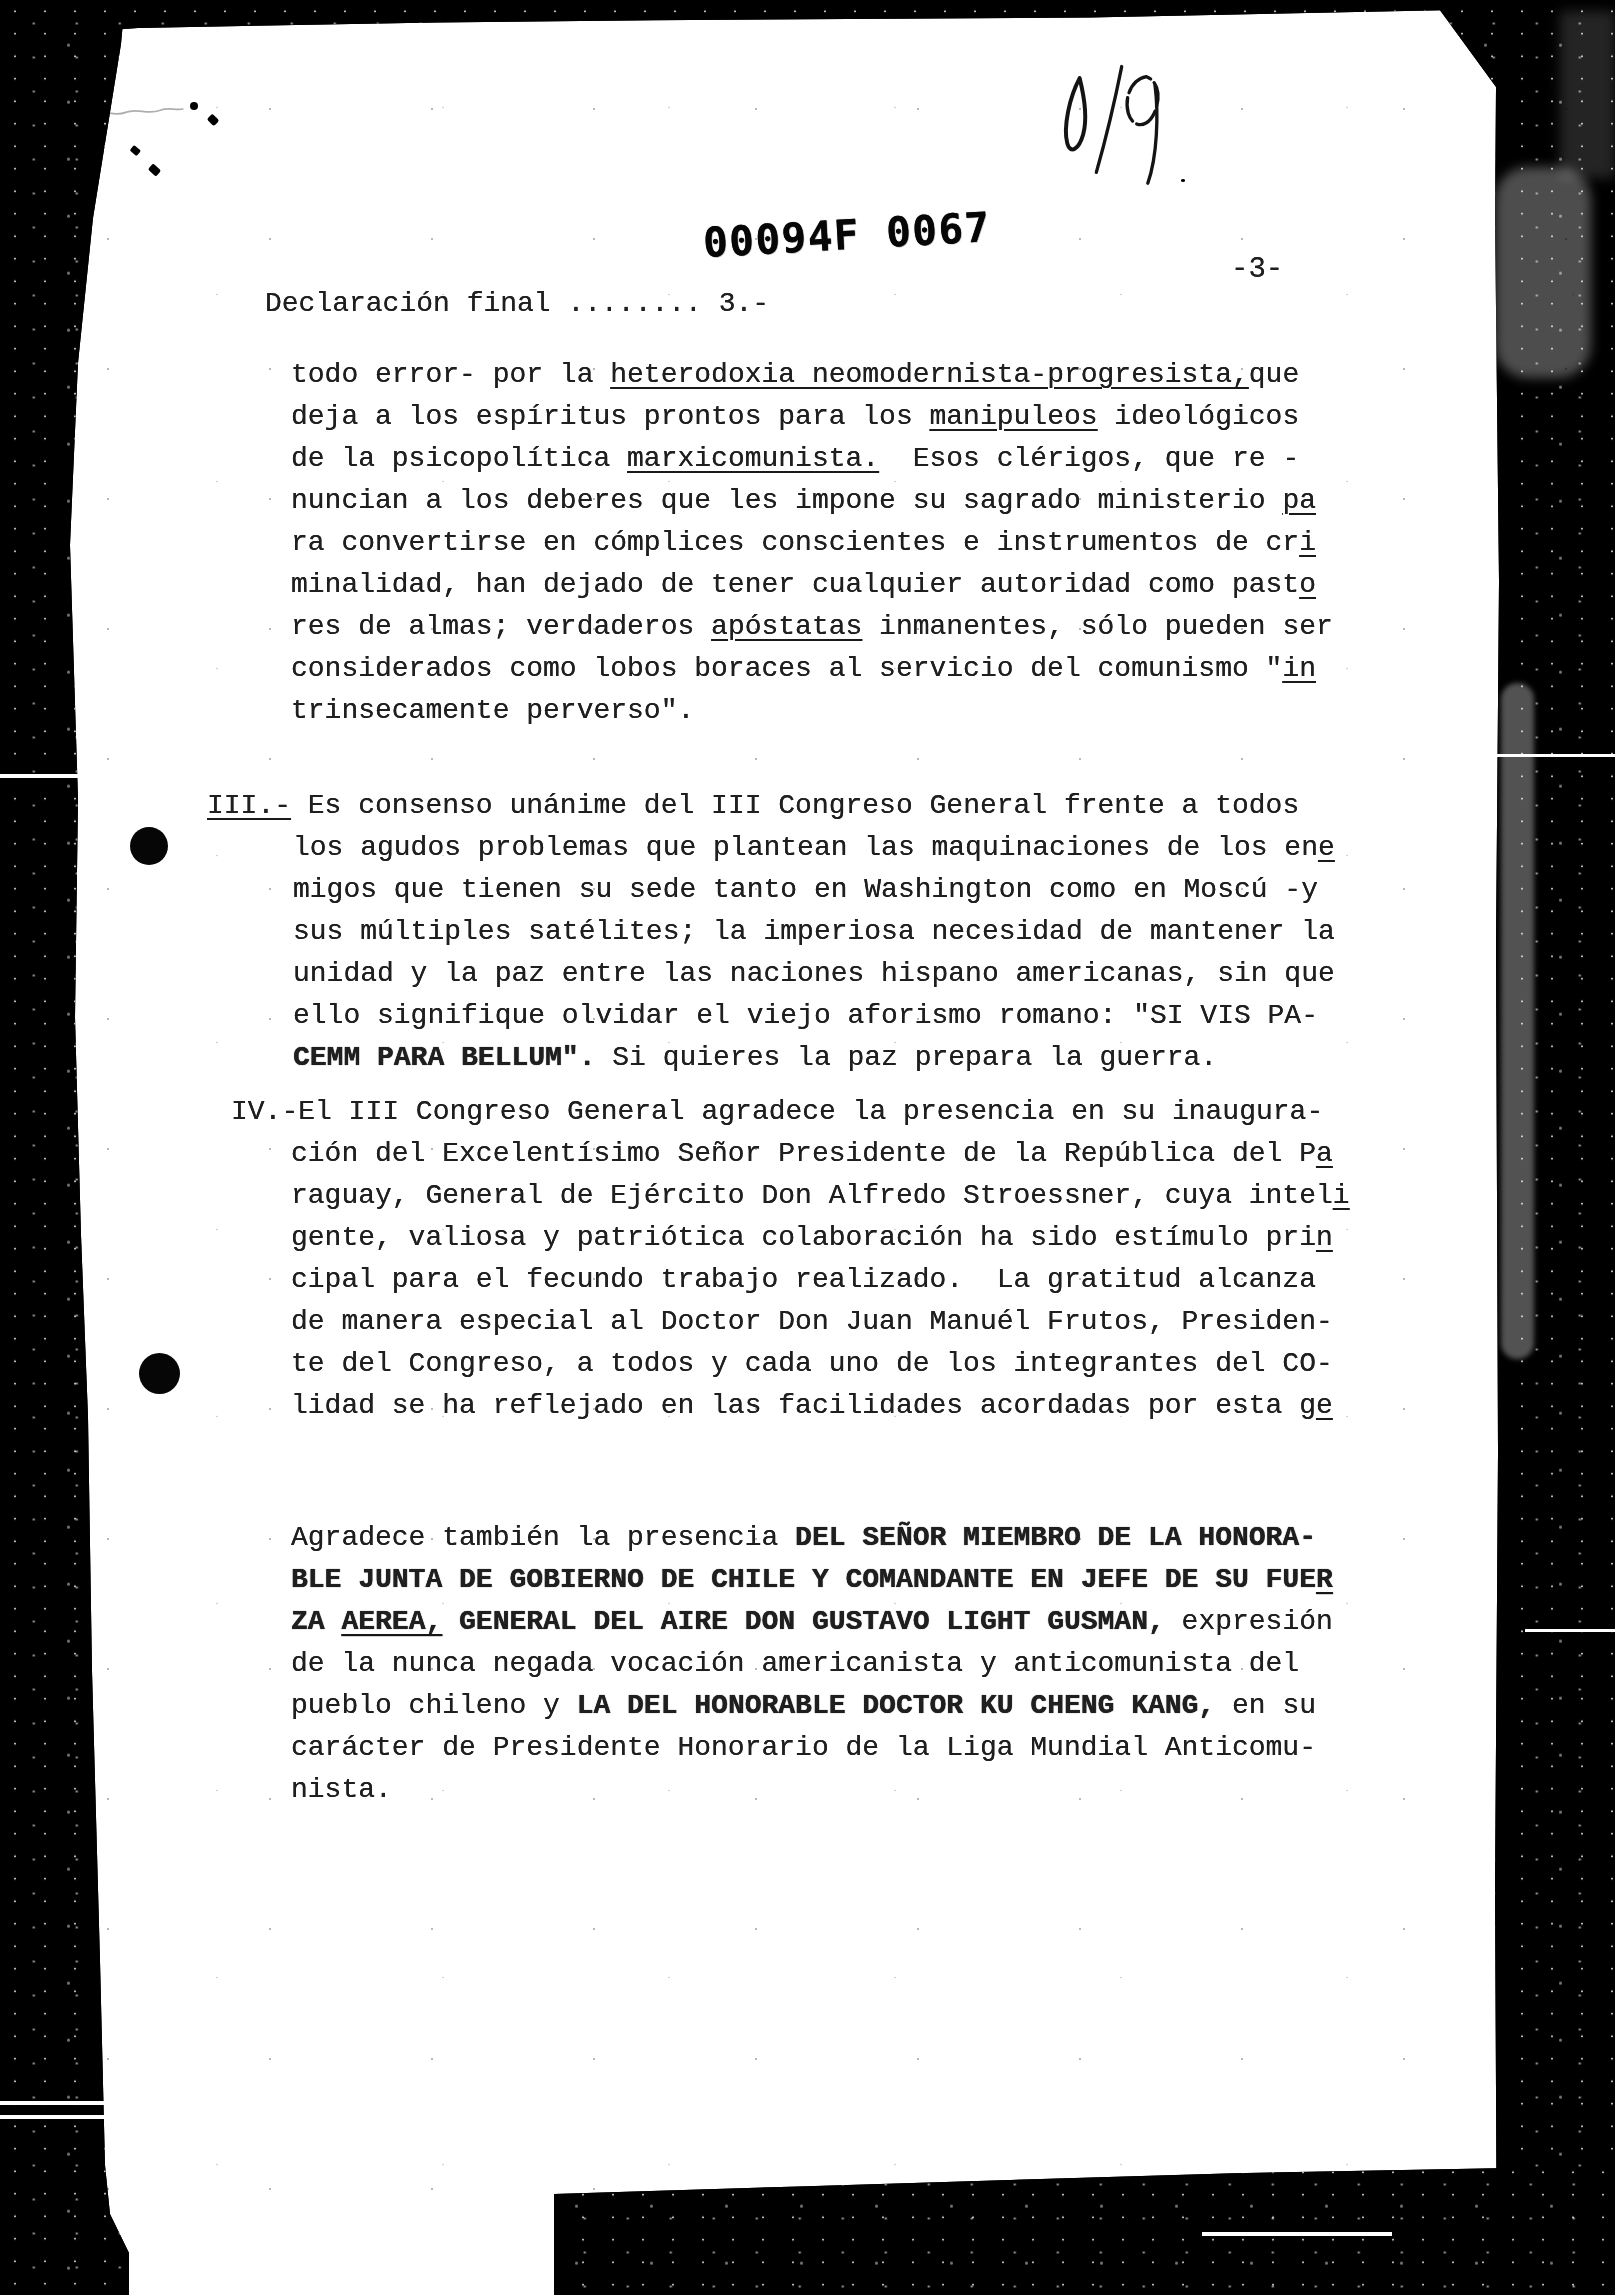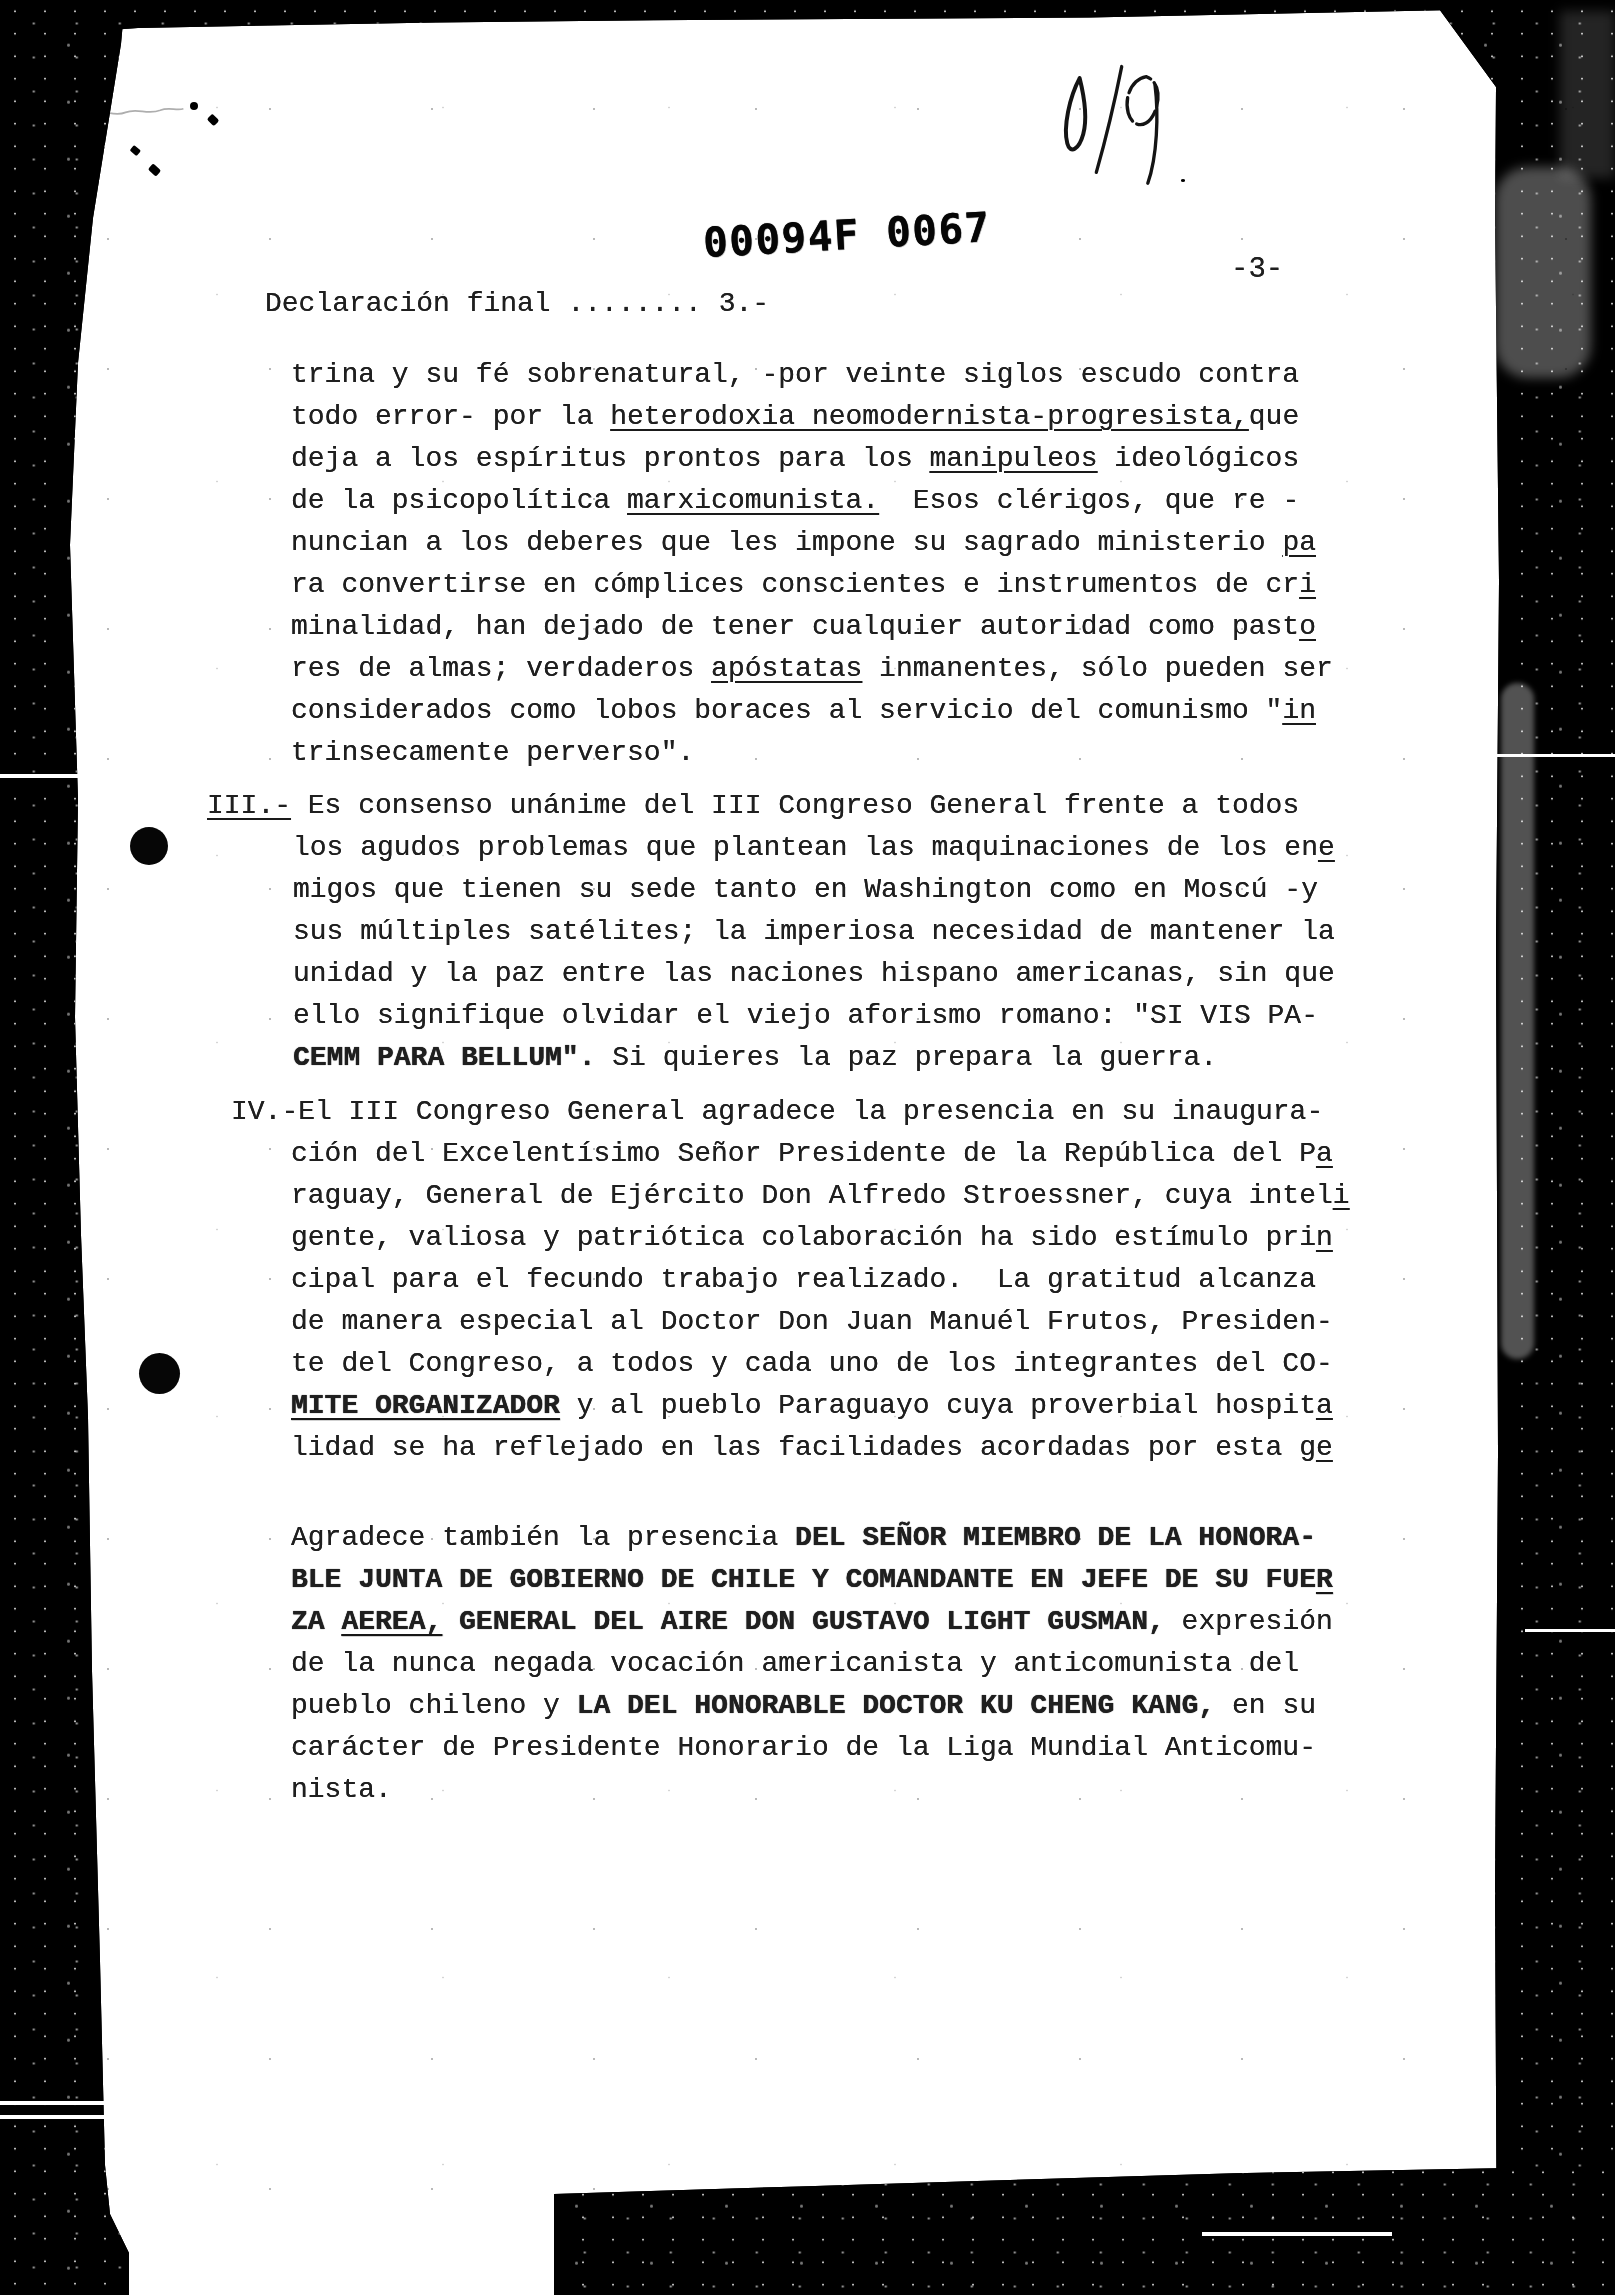--- a/index.html
+++ b/index.html
@@ -100,21 +100,20 @@
     <path d="M138,32 C143,72 141,130 128,167" fill="none" stroke="#141414" stroke-width="4.6" stroke-linecap="round"></path>
   </svg>
 
   <div class="stamp">00094F 0067</div>
 
   <div class="pageno">-3-</div>
 
   <div class="titleline">Declaración final ........ 3.-</div>
 
   <div class="para para-1">
-      <div class="line"><span>trina y su fé sobrenatural, -por veinte siglos escudo contra</span></div>
       <div class="line"><span>todo error- por la </span><span class="u">heterodoxia neomodernista-progresista,</span><span>que</span></div>
       <div class="line"><span>deja a los espíritus prontos para los </span><span class="u">manipuleos</span><span> ideológicos</span></div>
       <div class="line"><span>de la psicopolítica </span><span class="u">marxicomunista.</span><span>  Esos clérigos, que re -</span></div>
       <div class="line"><span>nuncian a los deberes que les impone su sagrado ministerio </span><span class="u">pa</span></div>
       <div class="line"><span>ra convertirse en cómplices conscientes e instrumentos de cr</span><span class="u">i</span></div>
       <div class="line"><span>minalidad, han dejado de tener cualquier autoridad como past</span><span class="u">o</span></div>
       <div class="line"><span>res de almas; verdaderos </span><span class="u">apóstatas</span><span> inmanentes, sólo pueden ser</span></div>
       <div class="line"><span>considerados como lobos boraces al servicio del comunismo "</span><span class="u">in</span></div>
       <div class="line"><span>trinsecamente perverso".</span></div>
     </div>
@@ -128,21 +127,20 @@
       <div class="line"><span class="smudge">CEMM PARA BELLUM".</span><span> Si quieres la paz prepara la guerra.</span></div>
     </div>
   <div class="para para-3">
       <div class="line"><span>IV.-El III Congreso General agradece la presencia en su inaugura-</span></div>
       <div class="line"><span>ción del Excelentísimo Señor Presidente de la República del P</span><span class="u">a</span></div>
       <div class="line"><span>raguay, General de Ejército Don Alfredo Stroessner, cuya intel</span><span class="u">i</span></div>
       <div class="line"><span>gente, valiosa y patriótica colaboración ha sido estímulo pri</span><span class="u">n</span></div>
       <div class="line"><span>cipal para el fecundo trabajo realizado.  La gratitud alcanza</span></div>
       <div class="line"><span>de manera especial al Doctor Don Juan Manuél Frutos, Presiden-</span></div>
       <div class="line"><span>te del Congreso, a todos y cada uno de los integrantes del CO-</span></div>
-      <div class="line"><span class="u smudge">MITE ORGANIZADOR</span><span> y al pueblo Paraguayo cuya proverbial hospit</span><span class="u">a</span></div>
       <div class="line"><span>lidad se ha reflejado en las facilidades acordadas por esta g</span><span class="u">e</span></div>
     </div>
   <div class="para para-4">
       <div class="line"><span>Agradece también la presencia </span><span class="smudge">DEL SEÑOR MIEMBRO DE LA HONORA-</span></div>
       <div class="line"><span class="smudge">BLE JUNTA DE GOBIERNO DE CHILE Y COMANDANTE EN JEFE DE SU FUE</span><span class="u smudge">R</span></div>
       <div class="line"><span class="smudge">ZA </span><span class="u smudge">AEREA,</span><span class="smudge"> GENERAL DEL AIRE DON GUSTAVO LIGHT GUSMAN,</span><span> expresión</span></div>
       <div class="line"><span>de la nunca negada vocación americanista y anticomunista del</span></div>
       <div class="line"><span>pueblo chileno y </span><span class="smudge">LA DEL HONORABLE DOCTOR KU CHENG KANG,</span><span> en su</span></div>
       <div class="line"><span>carácter de Presidente Honorario de la Liga Mundial Anticomu-</span></div>
       <div class="line"><span>nista.</span></div>

